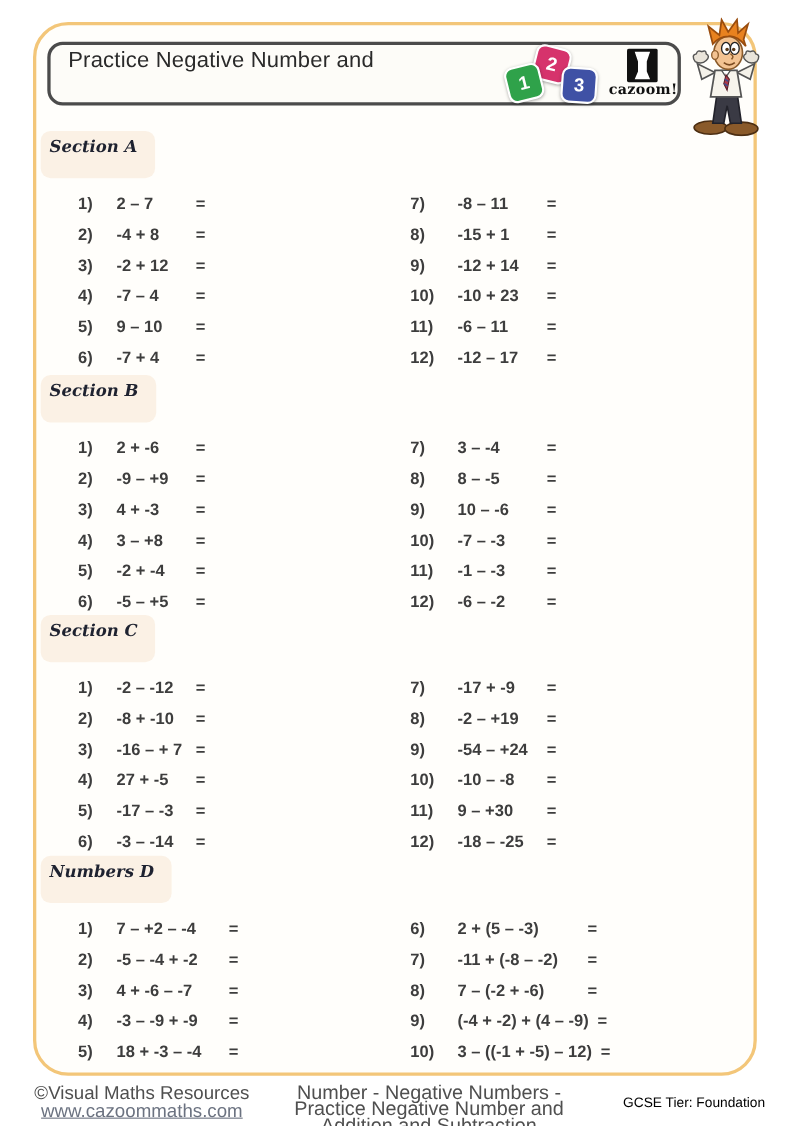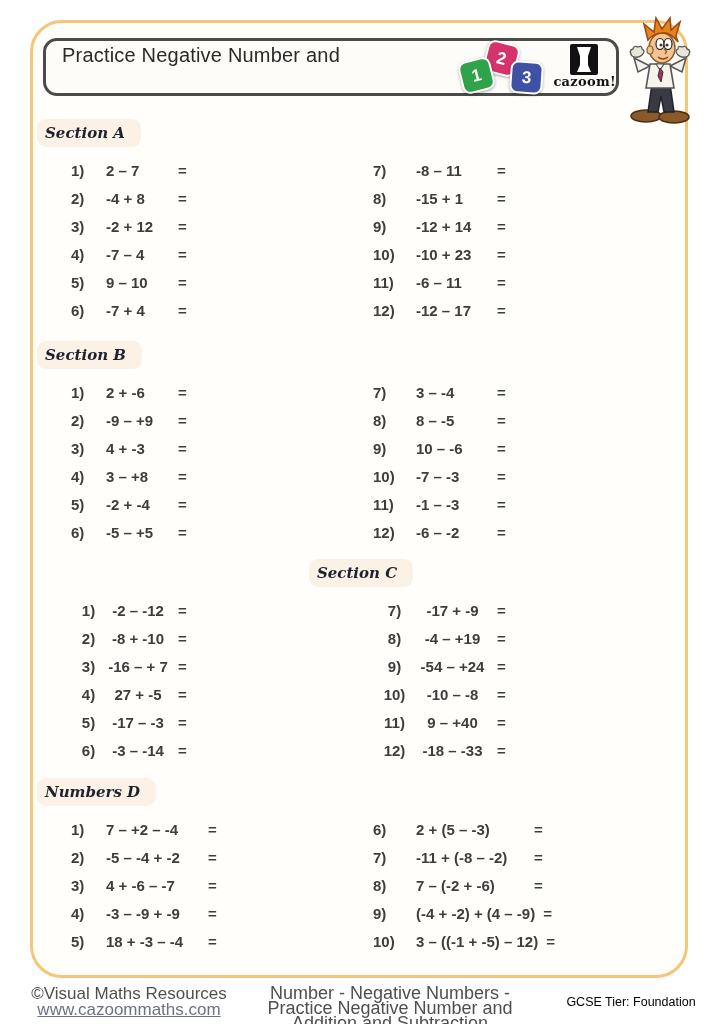--- a/index.html
+++ b/index.html
@@ -37,26 +37,26 @@
   .cazoom-mark{display:block;margin:0 auto;}
   .cazoom-text{
     font-family:"DejaVu Serif", serif;font-weight:bold;font-size:13px;color:#111;
     letter-spacing:0.3px;margin-top:-1px;
   }
   
   .mascot{position:absolute;left:616px;top:16px;width:90px;height:108px;z-index:5;}
   
   .section{position:absolute;left:0;right:0;}
   .section-a{top:96px;}  .section-b{top:318px;}
-  .section-c{top:536px;text-align:center;} .section-d{top:755px;}
+  .section-c{top:536px;} .section-d{top:755px;}
   .section-label{
     display:inline-block;margin-left:4px;
     font-family:"DejaVu Serif", serif;font-style:italic;font-weight:bold;
     font-size:15px;color:#1e2230;background:#fbf1e5;
-    padding:5px 16px 5px 8px;border-radius:9px;
+    padding:5px 16px 20px 8px;border-radius:9px;
   }
   .cols{display:flex;margin-top:9px;}
   .col{box-sizing:border-box;}
   .col.left{width:332px;padding-left:38px;}
   .col.right{flex:1;padding-left:8px;}
   .row{height:28px;display:flex;align-items:center;white-space:nowrap;
        font-size:15px;font-weight:bold;color:#3d3d3d;}
   .num{display:inline-block;width:35px;}
   .col.right .num{width:43px;}
   .expr{display:inline-block;min-width:64px;margin-right:8px;}
@@ -263,41 +263,41 @@
             </div>
           </div>
           <div class="col right">
             <div class="row">
               <span class="num">7)</span>
               <span class="expr">-17 + -9</span>
               <span class="eq">=</span>
             </div>
             <div class="row">
               <span class="num">8)</span>
-              <span class="expr">-4 – +19</span>
+              <span class="expr">-2 – +19</span>
               <span class="eq">=</span>
             </div>
             <div class="row">
               <span class="num">9)</span>
               <span class="expr">-54 – +24</span>
               <span class="eq">=</span>
             </div>
             <div class="row">
               <span class="num">10)</span>
               <span class="expr">-10 – -8</span>
               <span class="eq">=</span>
             </div>
             <div class="row">
               <span class="num">11)</span>
-              <span class="expr">9 – +40</span>
+              <span class="expr">9 – +30</span>
               <span class="eq">=</span>
             </div>
             <div class="row">
               <span class="num">12)</span>
-              <span class="expr">-18 – -33</span>
+              <span class="expr">-18 – -25</span>
               <span class="eq">=</span>
             </div>
           </div>
         </div></section>
       <section class="section section-d"><span class="section-label">Numbers D</span><div class="cols">
           <div class="col left">
             <div class="row">
               <span class="num">1)</span>
               <span class="expr">7 – +2 – -4</span>
               <span class="eq">=</span>

